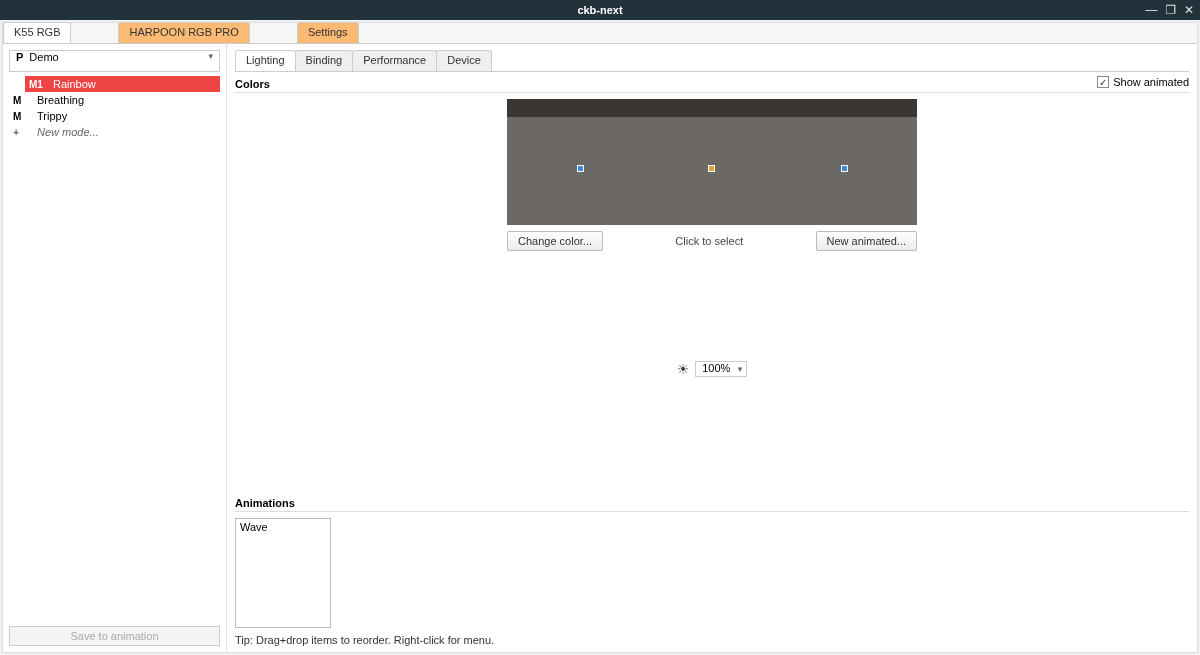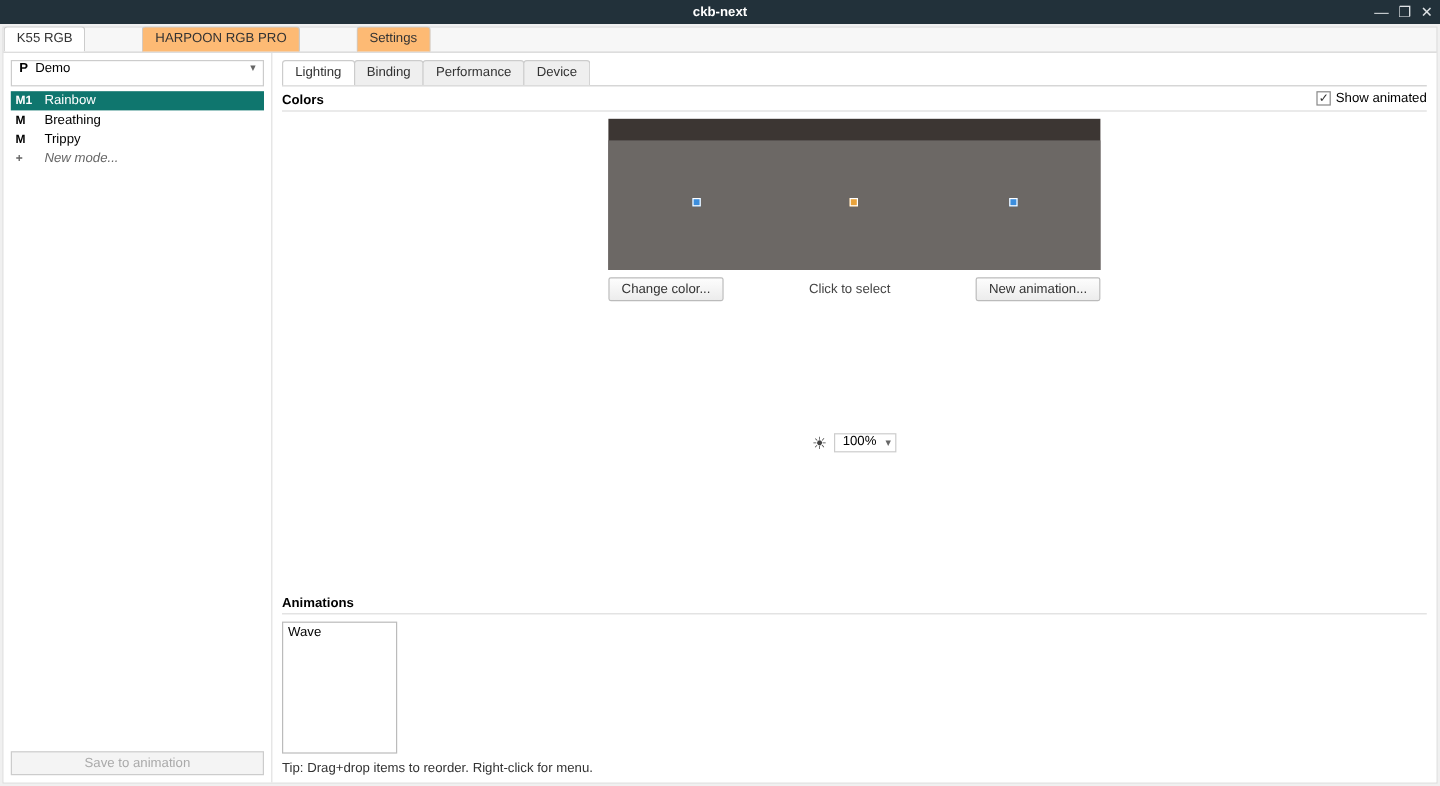--- a/index.html
+++ b/index.html
@@ -17,21 +17,21 @@
 .top-tab.active { background: #fff; position: relative; z-index: 2; }
 
 .main-row { display: flex; flex: 1; min-height: 0; background: #fff; }
 
 .sidebar { width: 224px; border-right: 1px solid #e0e0e0; display: flex; flex-direction: column; padding: 6px; gap: 4px; }
 .profile-select { border: 1px solid #ccc; background: #fff; height: 22px; display: flex; align-items: flex-start; padding: 0 6px; justify-content: space-between; cursor: pointer; }
 .profile-select .p { font-weight: bold; margin-right: 6px; }
 .mode-list { flex: 1; border-top: none; }
 .mode-item { display: flex; align-items: center; height: 16px; padding: 0 4px; gap: 6px; cursor: pointer; }
 .mode-item .marker { font-weight: bold; width: 18px; font-size: 10px; }
-.mode-item.selected { background: #0f766e; color: #fff; }
+.mode-item.selected { background: #ef4444; color: #fff; margin-left: 16px; }
 .mode-item.new { color: #666; font-style: italic; }
 .save-btn { border: 1px solid #ccc; background: #f4f4f4; color: #aaa; height: 20px; display: flex; align-items: center; justify-content: center; cursor: default; }
 
 .content { flex: 1; display: flex; flex-direction: column; padding: 6px 8px; min-width: 0; }
 .inner-tabs { display: flex; height: 22px; border-bottom: 1px solid #ccc; }
 .inner-tab { padding: 3px 10px; border: 1px solid #ccc; border-bottom: none; background: #efefef; margin-right: -1px; cursor: pointer; color: #333; font-size: 11px; border-top-left-radius: 3px; border-top-right-radius: 3px; }
 .inner-tab.active { background: #fff; position: relative; z-index: 2; }
 
 .section-label { font-weight: bold; margin: 6px 0 2px 0; font-size: 11px; }
 .hr { border-bottom: 1px solid #ddd; margin-bottom: 6px; }
@@ -131,21 +131,21 @@
         <div class="kbd-outer">
           <div class="kbd-inner">
             <div class="zone-dot z1"></div>
             <div class="zone-dot z2"></div>
             <div class="zone-dot z3"></div>
           </div>
         </div>
         <div class="kbd-controls">
           <div class="btn">Change color...</div>
           <div class="spacer">Click to select</div>
-          <div class="btn">New animation...</div>
+          <div class="btn">New animated...</div>
         </div>
       </div>
 
       <div class="brightness-row">
         <span class="bright-icon">☀</span>
         <div class="bright-select">
           <span>100%</span>
         </div>
       </div>
 

